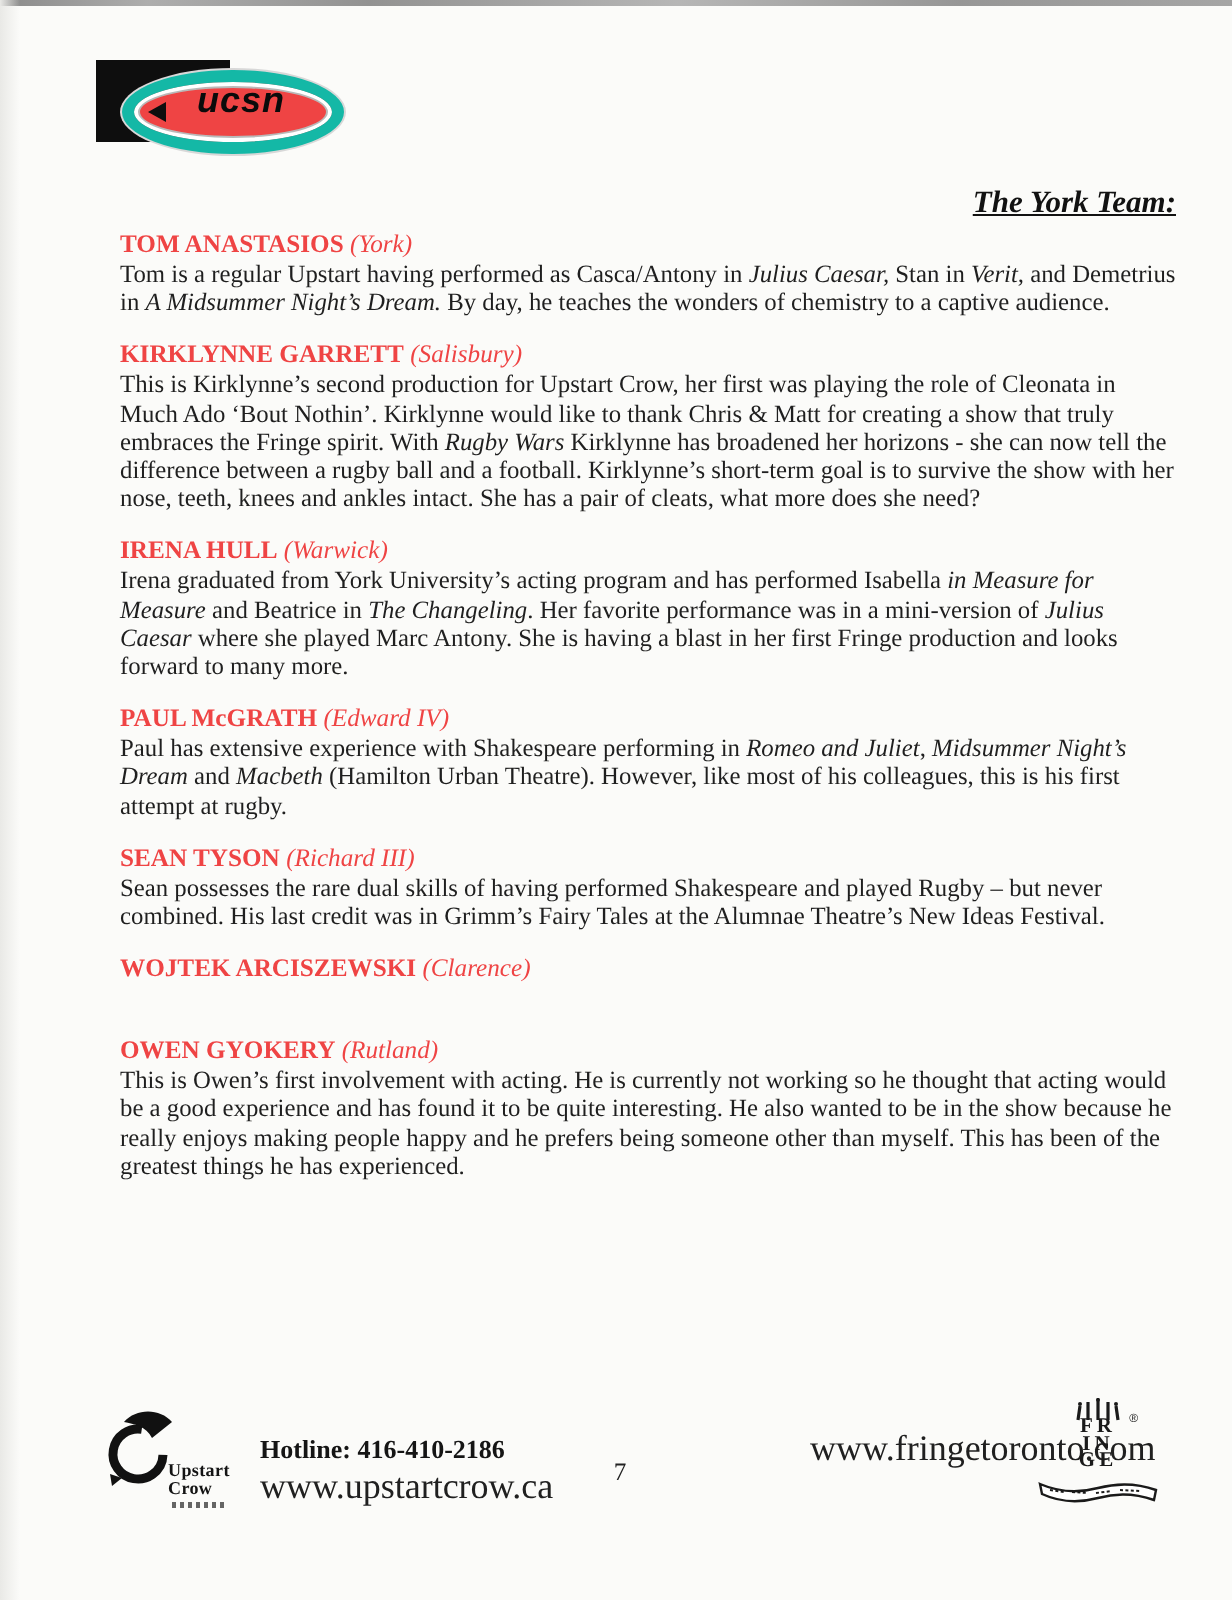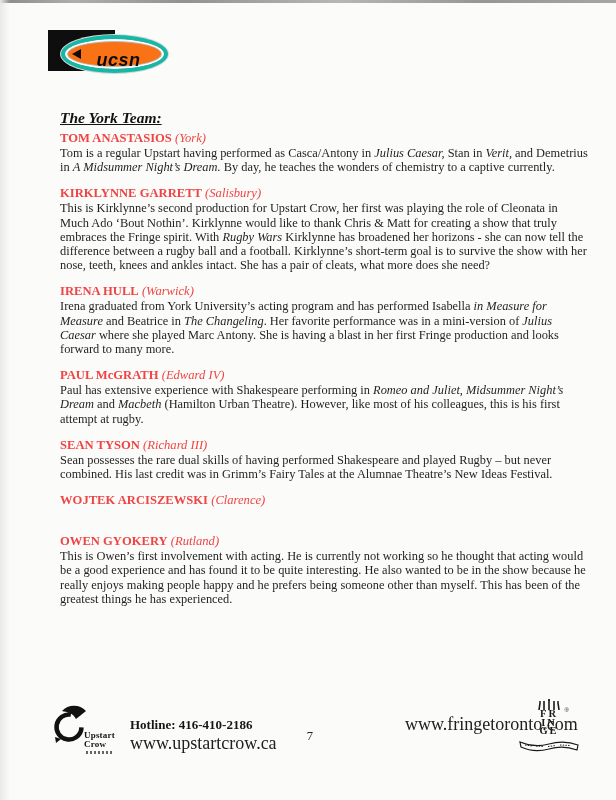--- a/index.html
+++ b/index.html
@@ -20,23 +20,23 @@
   .scan-left-edge {
     position: absolute; top: 0; left: 0; bottom: 0; width: 10px;
     background: linear-gradient(90deg, #e9e9e6 0%, rgba(233,233,230,0) 100%);
   }
 
   
   .ucsn-wrap { position: absolute; left: 48px; top: 29px; width: 260px; height: 46px; }
   .ucsn-black-box { position: absolute; left: 0; top: 1px; width: 67px; height: 41px; background: #0e0e0e; }
   .ucsn-oval {
     position: absolute; left: 13px; top: 6px; width: 99px; height: 30px;
-    background: #f97316; border: 4px solid #14b8a6; border-radius: 50%;
+    background: #ef4444; border: 6px solid #14b8a6; border-radius: 50%;
     box-shadow: inset 0 0 0 2px #fff, inset 0 0 0 3px #b9b9b9, 0 0 0 1px #d8d8d8;
-    display: flex; align-items: flex-end; justify-content: center;
+    display: flex; align-items: flex-start; justify-content: center;
   }
   .ucsn-chevron {
     position: absolute; left: 7px; top: 10px; width: 0; height: 0;
     border-top: 5px solid transparent; border-bottom: 5px solid transparent;
     border-right: 9px solid #0e0e0e;
   }
   .ucsn-acronym {
     font-family: "Liberation Sans", sans-serif; font-weight: bold; font-style: italic;
     font-size: 18px; letter-spacing: 0.5px; color: #0b0b0b; padding-left: 8px; line-height: 1;
   }
@@ -44,21 +44,21 @@
     position: absolute; left: 158px; top: 4px;
     font-family: "Liberation Sans", sans-serif; font-weight: bold;
     font-size: 12.5px; line-height: 16px; color: #262626;
   }
 
   
   .content { position: absolute; left: 60px; top: 93px; width: 528px; }
   .page-heading {
     font-size: 15.5px; font-style: italic; font-weight: 600;
     text-decoration: underline; color: #121212;
-    margin: 16px 0 4px 0; line-height: 18px;
+    margin: 0 0 4px 0; line-height: 18px; text-align: right;
   }
   .bio-section { margin-bottom: 12px; }
   .bio-section.no-bio { margin-bottom: 26px; }
   .bio-header { font-size: 12.6px; line-height: 15px; color: #ef4444; }
   .bio-name { font-weight: bold; }
   .bio-role { font-style: italic; font-weight: normal; }
   .bio-text { margin: 0; font-size: 12.4px; line-height: 14.2px; text-align: left; }
   .bio-text:empty { display: none; }
   .bio-text i { font-style: italic; }
 
@@ -115,21 +115,21 @@
 </div>
 
 <div class="content">
   <h1 class="page-heading">The York Team:</h1>
 
   <div class="bio-section">
     <div class="bio-header">
       <span class="bio-name">TOM ANASTASIOS</span>
       <span class="bio-role">(York)</span>
     </div>
-    <p class="bio-text"><span>Tom is a regular Upstart having performed as Casca/Antony in </span><i>Julius Caesar,</i><span> Stan in </span><i>Verit,</i><span> and Demetrius in </span><i>A Midsummer Night’s Dream.</i><span> By day, he teaches the wonders of chemistry to a captive currently.</span></p>
+    <p class="bio-text"><span>Tom is a regular Upstart having performed as Casca/Antony in </span><i>Julius Caesar,</i><span> Stan in </span><i>Verit,</i><span> and Demetrius in </span><i>A Midsummer Night’s Dream.</i><span> By day, he teaches the wonders of chemistry to a captive audience.</span></p>
   </div>
 
   <div class="bio-section">
     <div class="bio-header">
       <span class="bio-name">KIRKLYNNE GARRETT</span>
       <span class="bio-role">(Salisbury)</span>
     </div>
     <p class="bio-text"><span>This is Kirklynne’s second production for Upstart Crow, her first was playing the role of Cleonata in Much Ado ‘Bout Nothin’. Kirklynne would like to thank Chris &amp; Matt for creating a show that truly embraces the Fringe spirit. With </span><i>Rugby Wars</i><span> Kirklynne has broadened her horizons - she can now tell the difference between a rugby ball and a football. Kirklynne’s short-term goal is to survive the show with her nose, teeth, knees and ankles intact. She has a pair of cleats, what more does she need?</span></p>
   </div>
 

